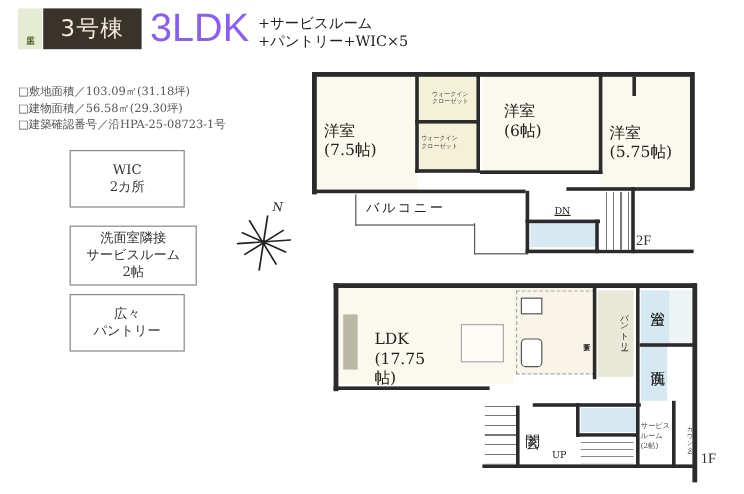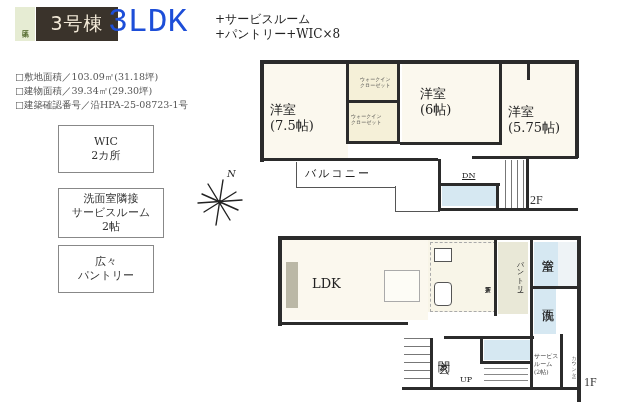--- a/index.html
+++ b/index.html
@@ -6,21 +6,21 @@
   html, body { width: 620px; height: 412px; background: #ffffff; overflow: hidden; }
   body { position: relative; font-family: "DejaVu Serif", "Liberation Serif", serif; color: #2a2a2a; }
 
   .abs { position: absolute; }
 
   
   .ku-tag { left: 15px; top: 7px; width: 20px; height: 34px; background: #e6ecd3; color: #556b2f;
     font-size: 7px; line-height: 10px; text-align: center; padding-top: 2px; writing-mode: vertical-rl; display:flex; align-items:center; justify-content:center; }
   .bldg-tag { left: 36px; top: 7px; width: 82px; height: 34px; background: #3a332b; color: #f3ead8;
     font-family: "DejaVu Sans", sans-serif; font-size: 19px; display: flex; align-items: center; justify-content: center; letter-spacing: 1px; }
-  .layout { left: 108px; top: 4px; font-size: 33px; color: #1d4ed8; letter-spacing: 0px; font-family: Liberation Mono, monospace; }
+  .layout { left: 125px; top: 4px; font-size: 33px; color: #8b5cf6; letter-spacing: 0px; font-family: Liberation Sans, sans-serif; }
   .extras { left: 215px; top: 12px; font-size: 12px; line-height: 15px; color: #222; }
   .specs { left: 15px; top: 70px; font-size: 9.5px; line-height: 14px; color: #555; }
 
   
   .feat { border: 1px solid #888; background: #fff; font-size: 11px; line-height: 14px; text-align: center;
     display: flex; flex-direction: column; align-items: center; justify-content: center; color: #333; }
   .feat1 { left: 58px; top: 125px; width: 96px; height: 48px; }
   .feat2 { left: 58px; top: 188px; width: 106px; height: 50px; }
   .feat3 { left: 58px; top: 245px; width: 96px; height: 48px; }
 
@@ -38,25 +38,25 @@
   .floorlbl { font-family: "Liberation Serif", serif; font-size: 12px; color: #333; }
 </style>
 </head>
 <body>
 
 <div class="abs ku-tag">第二工区</div>
 <div class="abs bldg-tag">3号棟</div>
 <div class="abs layout">3LDK</div>
 <div class="abs extras">
   <div>+サービスルーム</div>
-  <div>+パントリー+WIC×8</div>
+  <div>+パントリー+WIC×5</div>
 </div>
 <div class="abs specs">
   <div>□敷地面積／103.09㎡(31.18坪)</div>
-  <div>□建物面積／39.34㎡(29.30坪)</div>
+  <div>□建物面積／56.58㎡(29.30坪)</div>
   <div>□建築確認番号／沿HPA-25-08723-1号</div>
 </div>
 
 <div class="abs feat feat1">
   <div>WIC</div>
   <div>2カ所</div>
 </div>
 <div class="abs feat feat2">
   <div>洗面室隣接</div>
   <div>サービスルーム</div>
@@ -173,20 +173,21 @@
   <div class="room" style="left:484px;top:364px;width:44px;height:22px;
     background: repeating-linear-gradient(0deg, #fff 0 5px, #888 5px 6px);"></div>
 
   <div class="room" style="left:286px;top:262px;width:12px;height:46px;background:#bbb8a6;"></div>
   <div class="room" style="left:434px;top:248px;width:18px;height:14px;border:1px solid #555;background:#fff;"></div>
   <div class="room" style="left:434px;top:282px;width:18px;height:24px;border:1px solid #555;border-radius:4px;background:#fff;"></div>
   <div class="room" style="left:384px;top:270px;width:36px;height:32px;border:1px solid #aaa;background:#fdfcf6;"></div>
 
   <div class="lbl" style="left:312px;top:276px;width:56px;">
     <div>LDK</div>
+      <div>(17.75帖)</div>
   </div>
   <div class="lbl" style="left:500px;top:256px;width:24px;font-size:7px;line-height:8px;writing-mode:vertical-rl;">パントリー</div>
   <div class="lbl" style="left:478px;top:282px;width:14px;font-size:6px;line-height:7px;writing-mode:vertical-rl;">折下天井</div>
   <div class="lbl" style="left:536px;top:250px;width:18px;font-size:12px;line-height:13px;writing-mode:vertical-rl;">浴室</div>
   <div class="lbl" style="left:536px;top:300px;width:18px;font-size:12px;line-height:13px;writing-mode:vertical-rl;">洗面</div>
   <div class="lbl small" style="left:534px;top:352px;width:26px;font-size:6px;line-height:8px;">
     <div>サービス</div>
       <div>ルーム</div>
       <div>(2帖)</div>
   </div>

